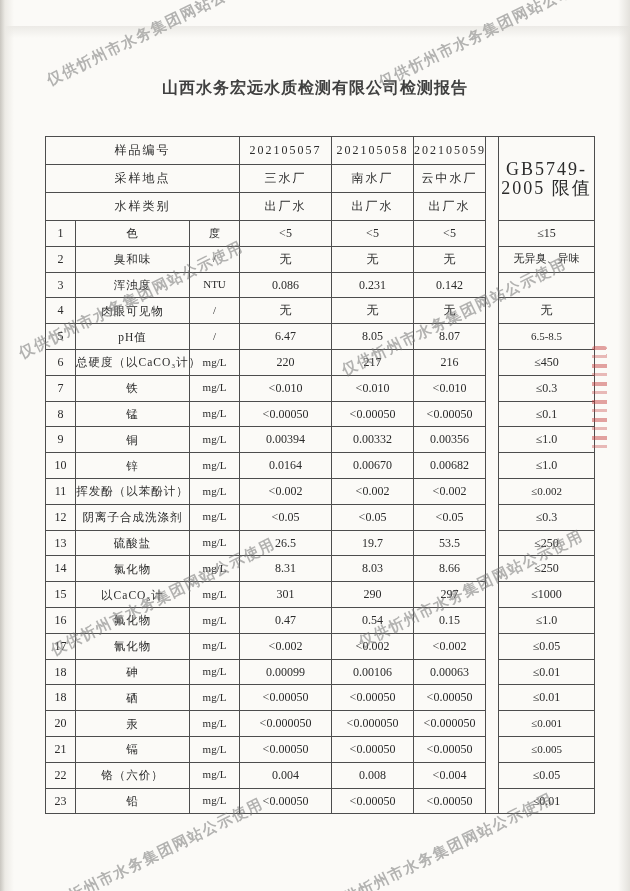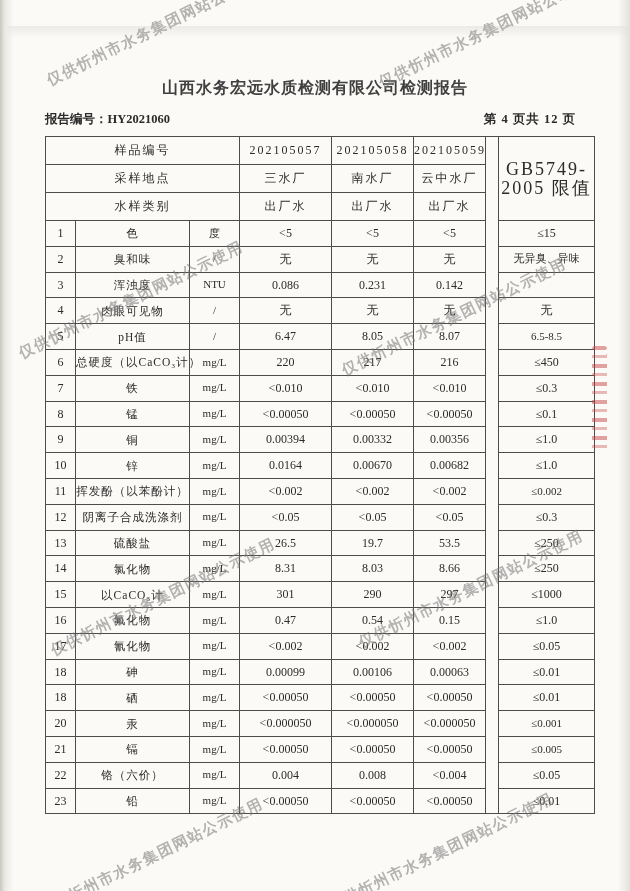--- a/index.html
+++ b/index.html
@@ -89,24 +89,20 @@
   <div class="wm" style="left:343px;top:362px">仅供忻州市水务集团网站公示使用</div>
   <div class="wm" style="left:52px;top:642px">仅供忻州市水务集团网站公示使用</div>
   <div class="wm" style="left:360px;top:634px">仅供忻州市水务集团网站公示使用</div>
   <div class="wm" style="left:40px;top:902px">仅供忻州市水务集团网站公示使用</div>
   <div class="wm" style="left:330px;top:897px">仅供忻州市水务集团网站公示使用</div>
 
   <div class="stamp"></div>
 
   <div class="title">山西水务宏远水质检测有限公司检测报告</div>
 
-  <div class="meta">
-    <span class="rep">报告编号：HY2021060</span>
-    <span class="pg">第 4 页共 12 页</span>
-  </div>
 
   <table class="report">
     <colgroup>
       <col style="width:30px">
         <col style="width:114px">
         <col style="width:50px">
       <col style="width:92px">
         <col style="width:82px">
         <col style="width:72px">
       <col style="width:13px">

